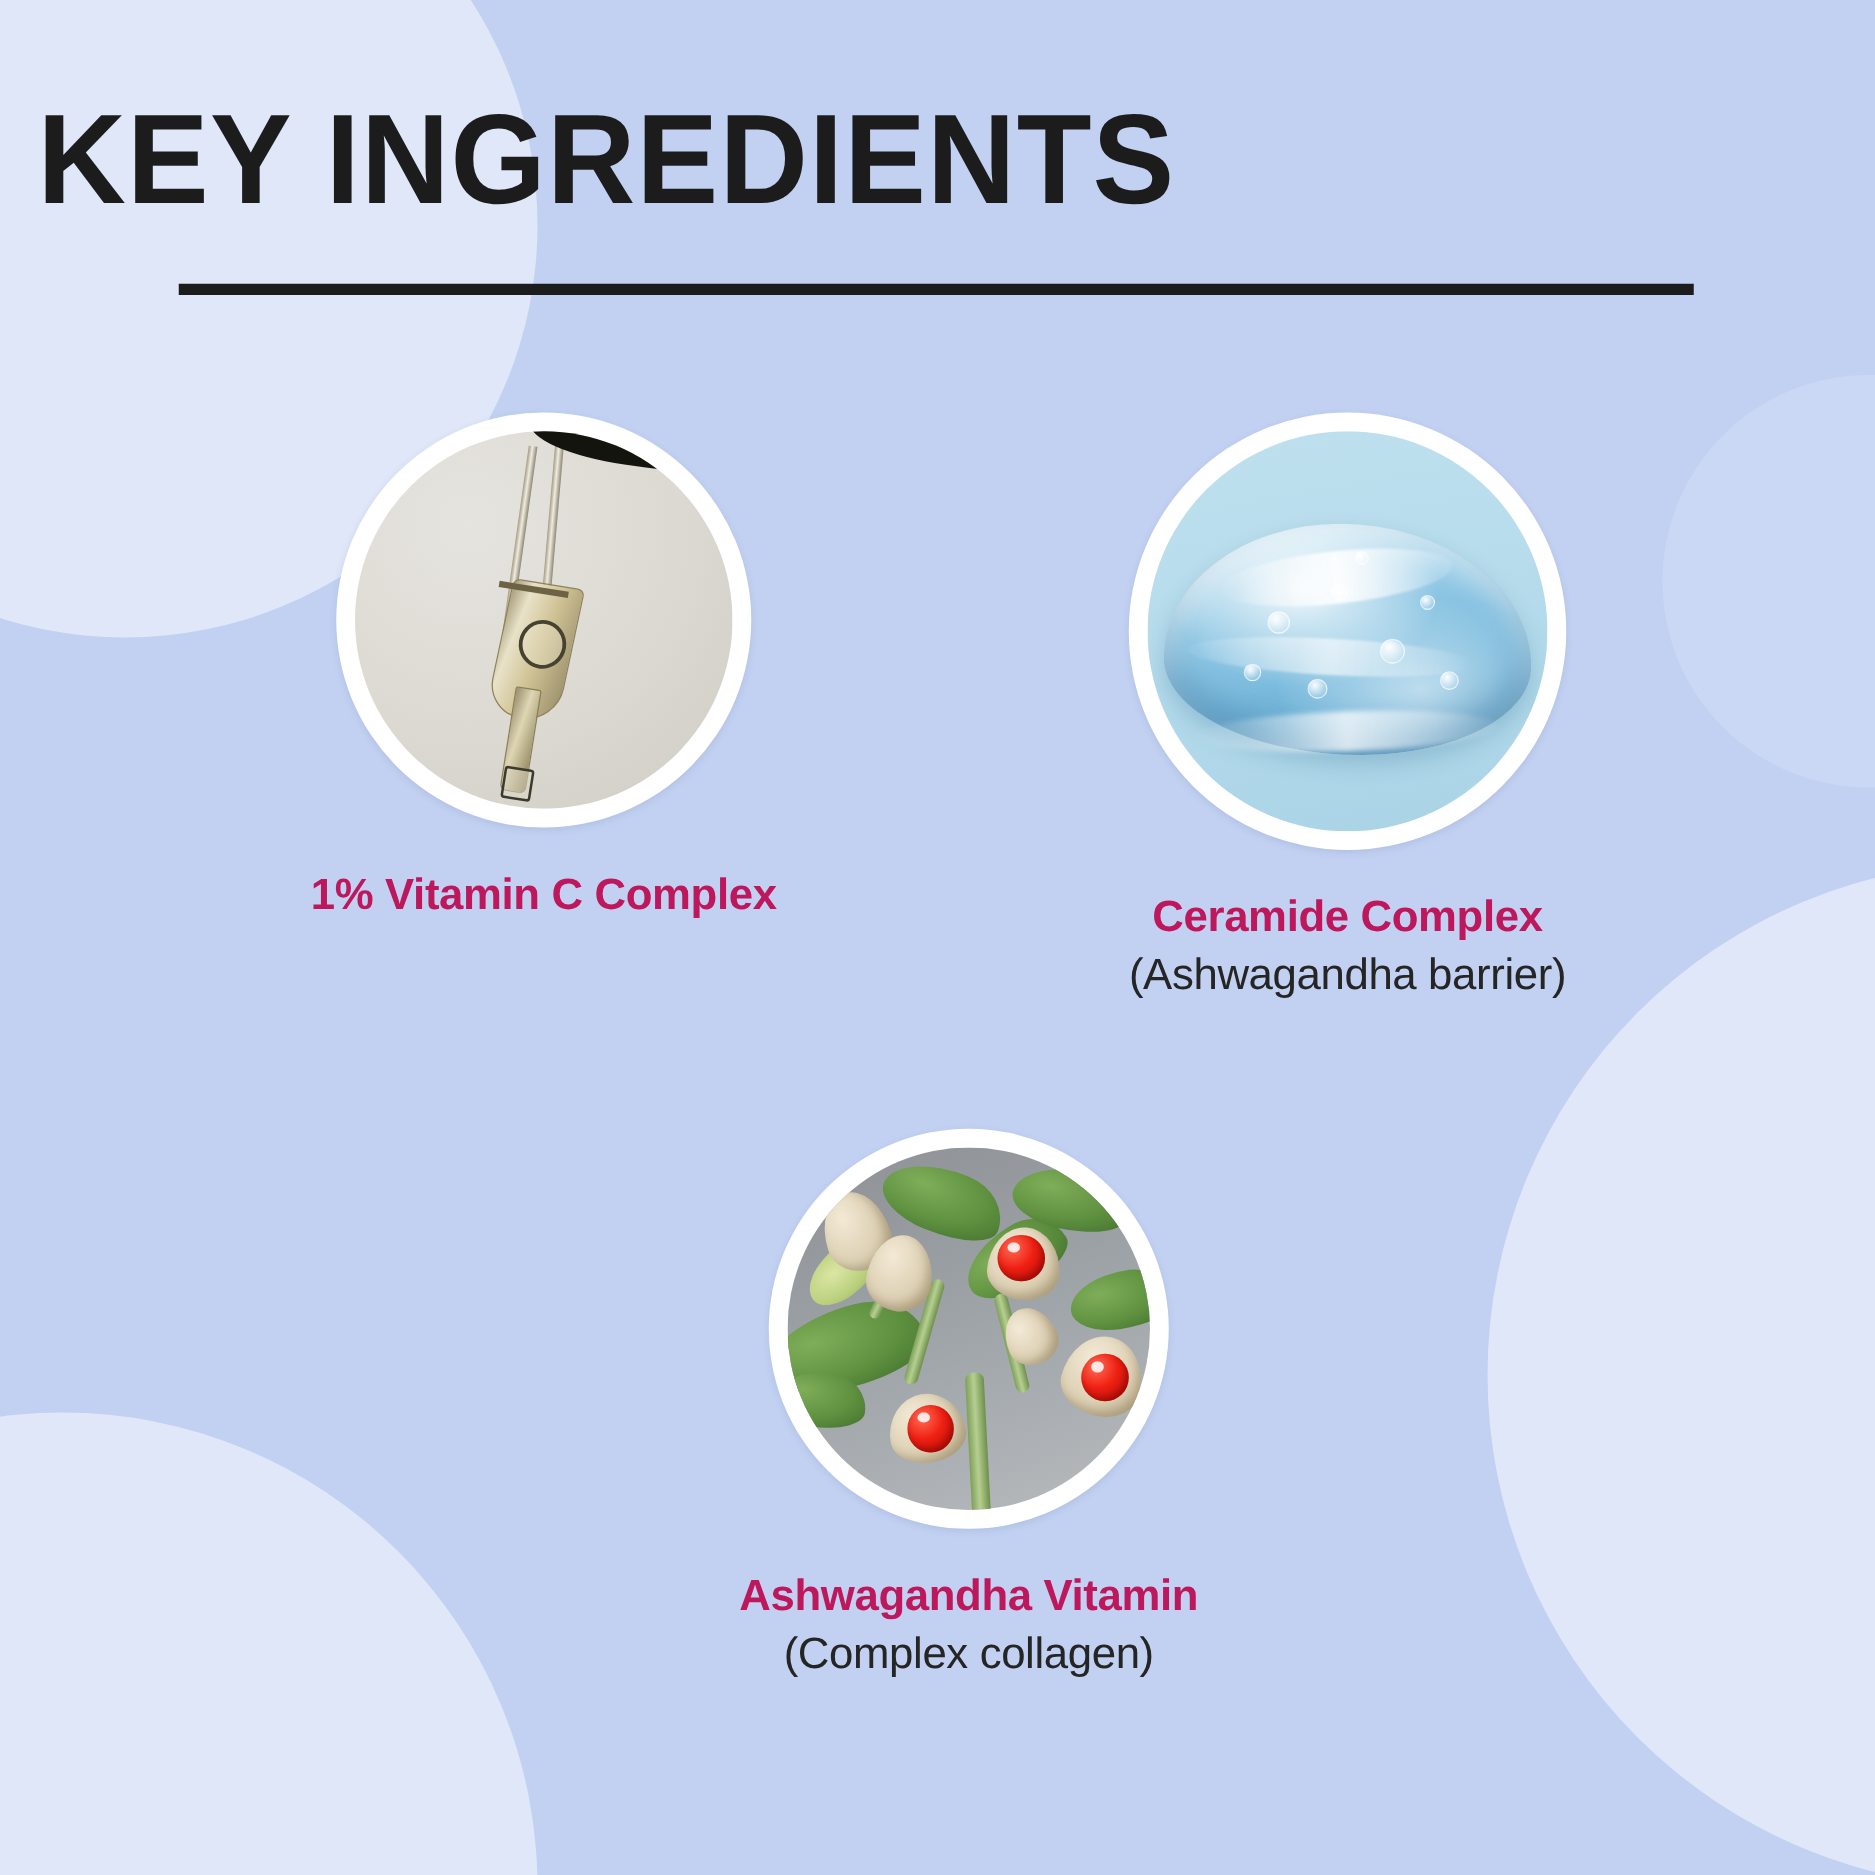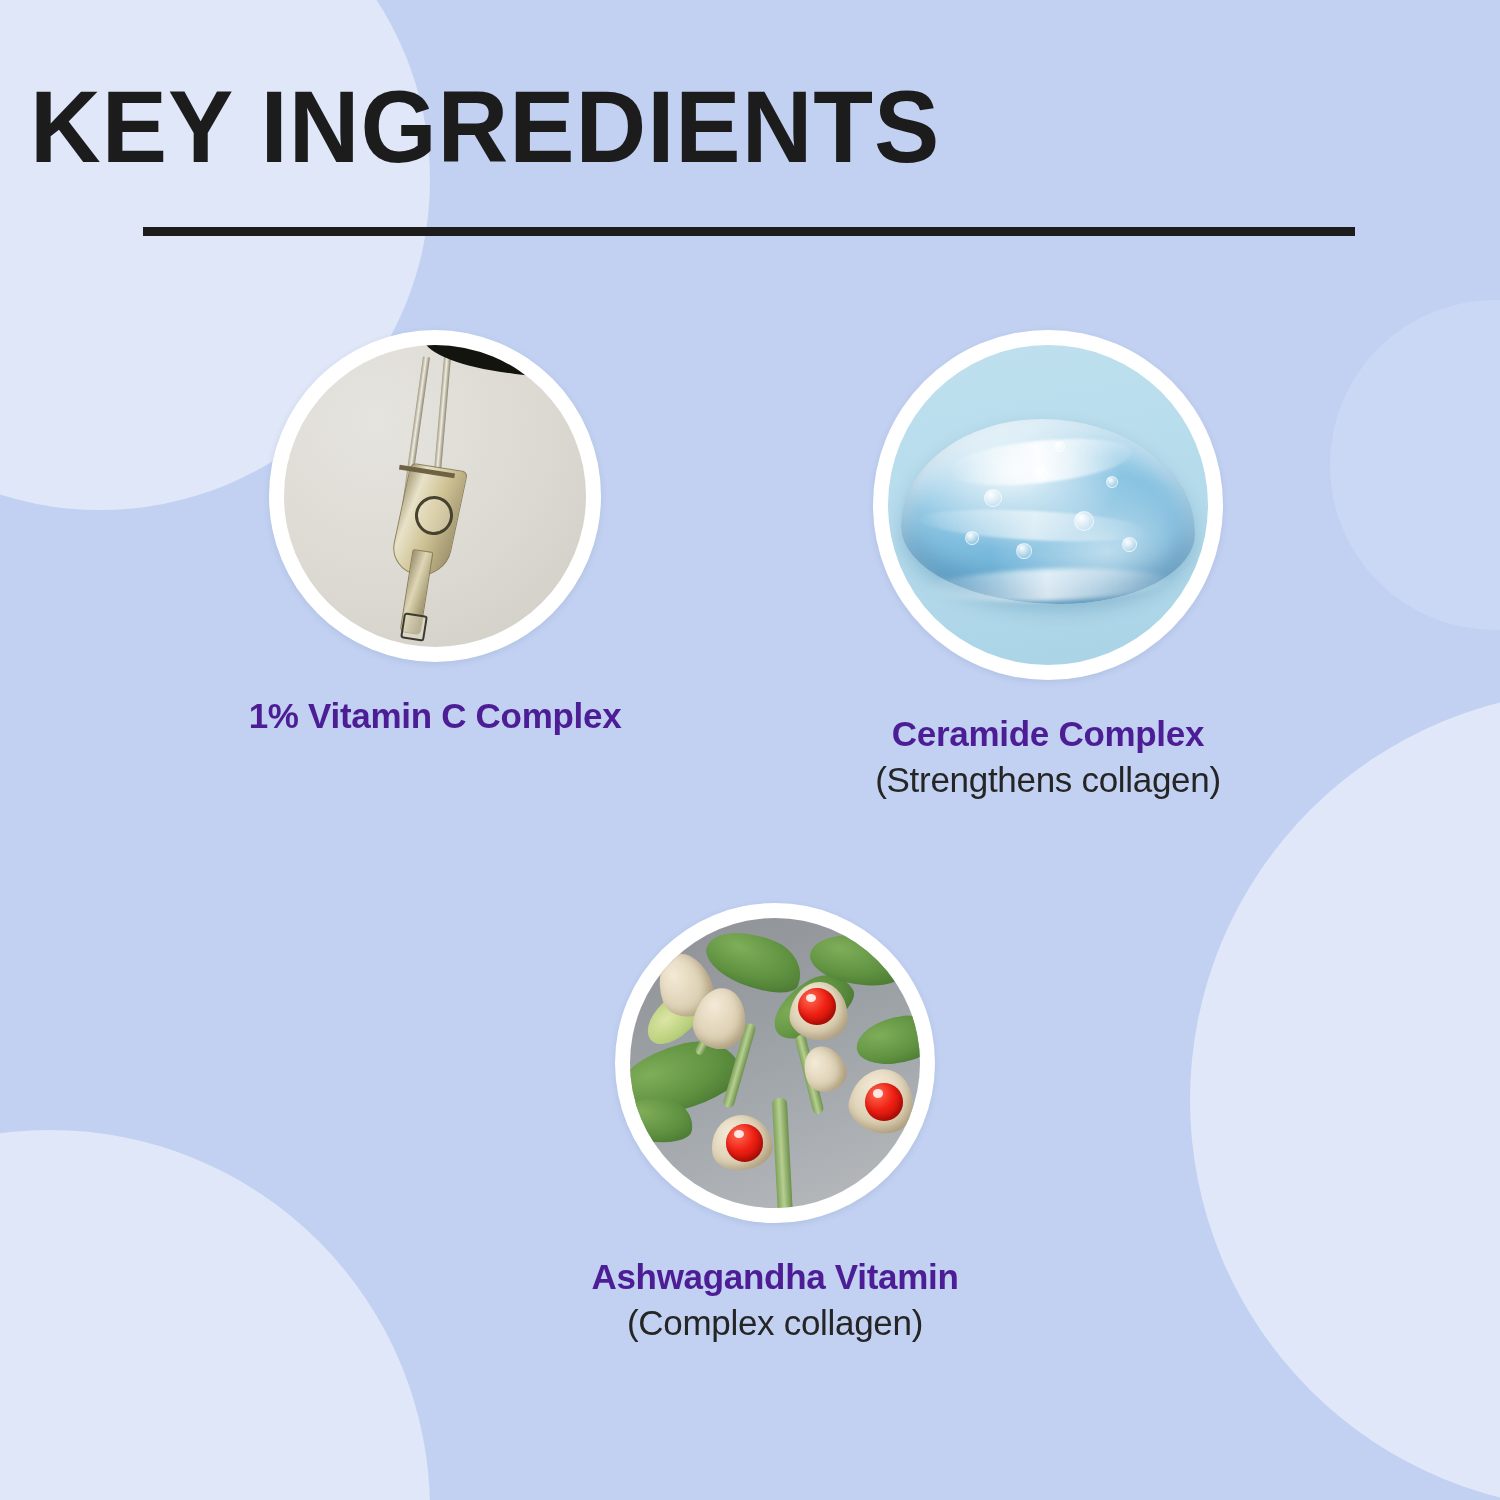--- a/index.html
+++ b/index.html
@@ -92,38 +92,38 @@
     left: 15px; top: 15px; right: 15px; bottom: 15px;
     border-radius: 50%;
     overflow: hidden;
   }
   .caption {
     margin-top: 34px;
   }
   .cap-title {
     font-size: 35px;
     font-weight: bold;
-    color: #4c1d95;
+    color: #be185d;
     letter-spacing: -0.3px;
     line-height: 1.15;
     white-space: nowrap;
   }
   .cap-sub {
     font-size: 35px;
     font-weight: normal;
     color: #252525;
     letter-spacing: -0.3px;
     line-height: 1.25;
     margin-top: 4px;
     white-space: nowrap;
   }
 
   
   #item-1 { left: 135px; top: 330px; width: 600px; }
-  #item-2 { left: 748px; top: 330px; width: 600px; }
+  #item-2 { left: 778px; top: 330px; width: 600px; }
   #item-3 { left: 475px; top: 903px; width: 600px; }
 
   #item-1 .photo-ring { width: 332px; height: 332px; }
   #item-2 .photo-ring { width: 350px; height: 350px; }
   #item-3 .photo-ring { width: 320px; height: 320px; }
 
   
   .pic-dropper {
     width: 100%; height: 100%;
     background:
@@ -331,21 +331,21 @@
           <div class="bubble" style="left:68%;top:41%;width:10px;height:10px;"></div>
           <div class="bubble" style="left:24%;top:58%;width:12px;height:12px;"></div>
           <div class="bubble" style="left:40%;top:62%;width:14px;height:14px;"></div>
           <div class="bubble" style="left:73%;top:60%;width:13px;height:13px;"></div>
           <div class="bubble" style="left:52%;top:30%;width:9px;height:9px;"></div>
         </div>
       </div>
     </div>
     <div class="caption">
       <div class="cap-title">Ceramide Complex</div>
-      <div class="cap-sub">(Strengthens collagen)</div>
+      <div class="cap-sub">(Ashwagandha barrier)</div>
     </div>
   </div>
 
   <div class="item" id="item-3">
     <div class="photo-ring">
       <div class="photo">
         <div class="pic-plant">
 
           <div class="leaf" style="left:-6%;top:44%;width:44%;height:22%;transform:rotate(-14deg);"></div>
           <div class="leaf" style="left:26%;top:6%;width:34%;height:18%;transform:rotate(22deg);"></div>

